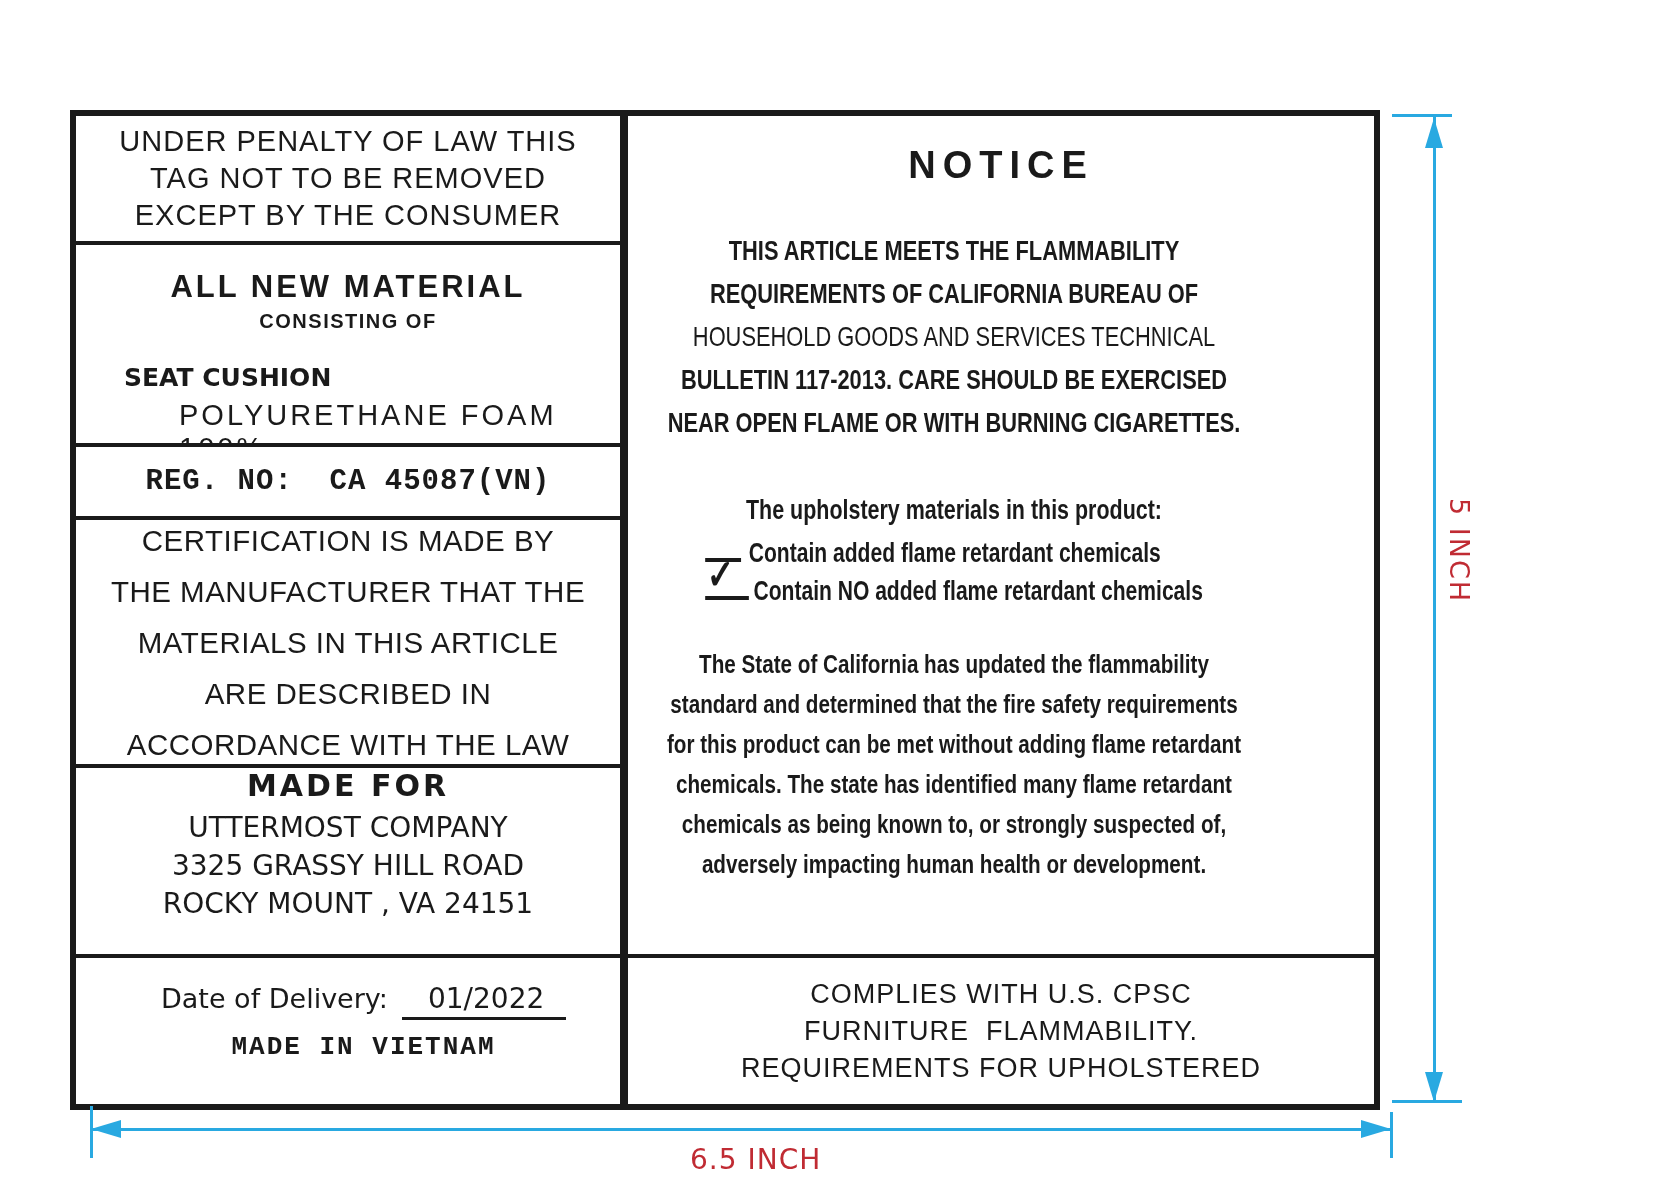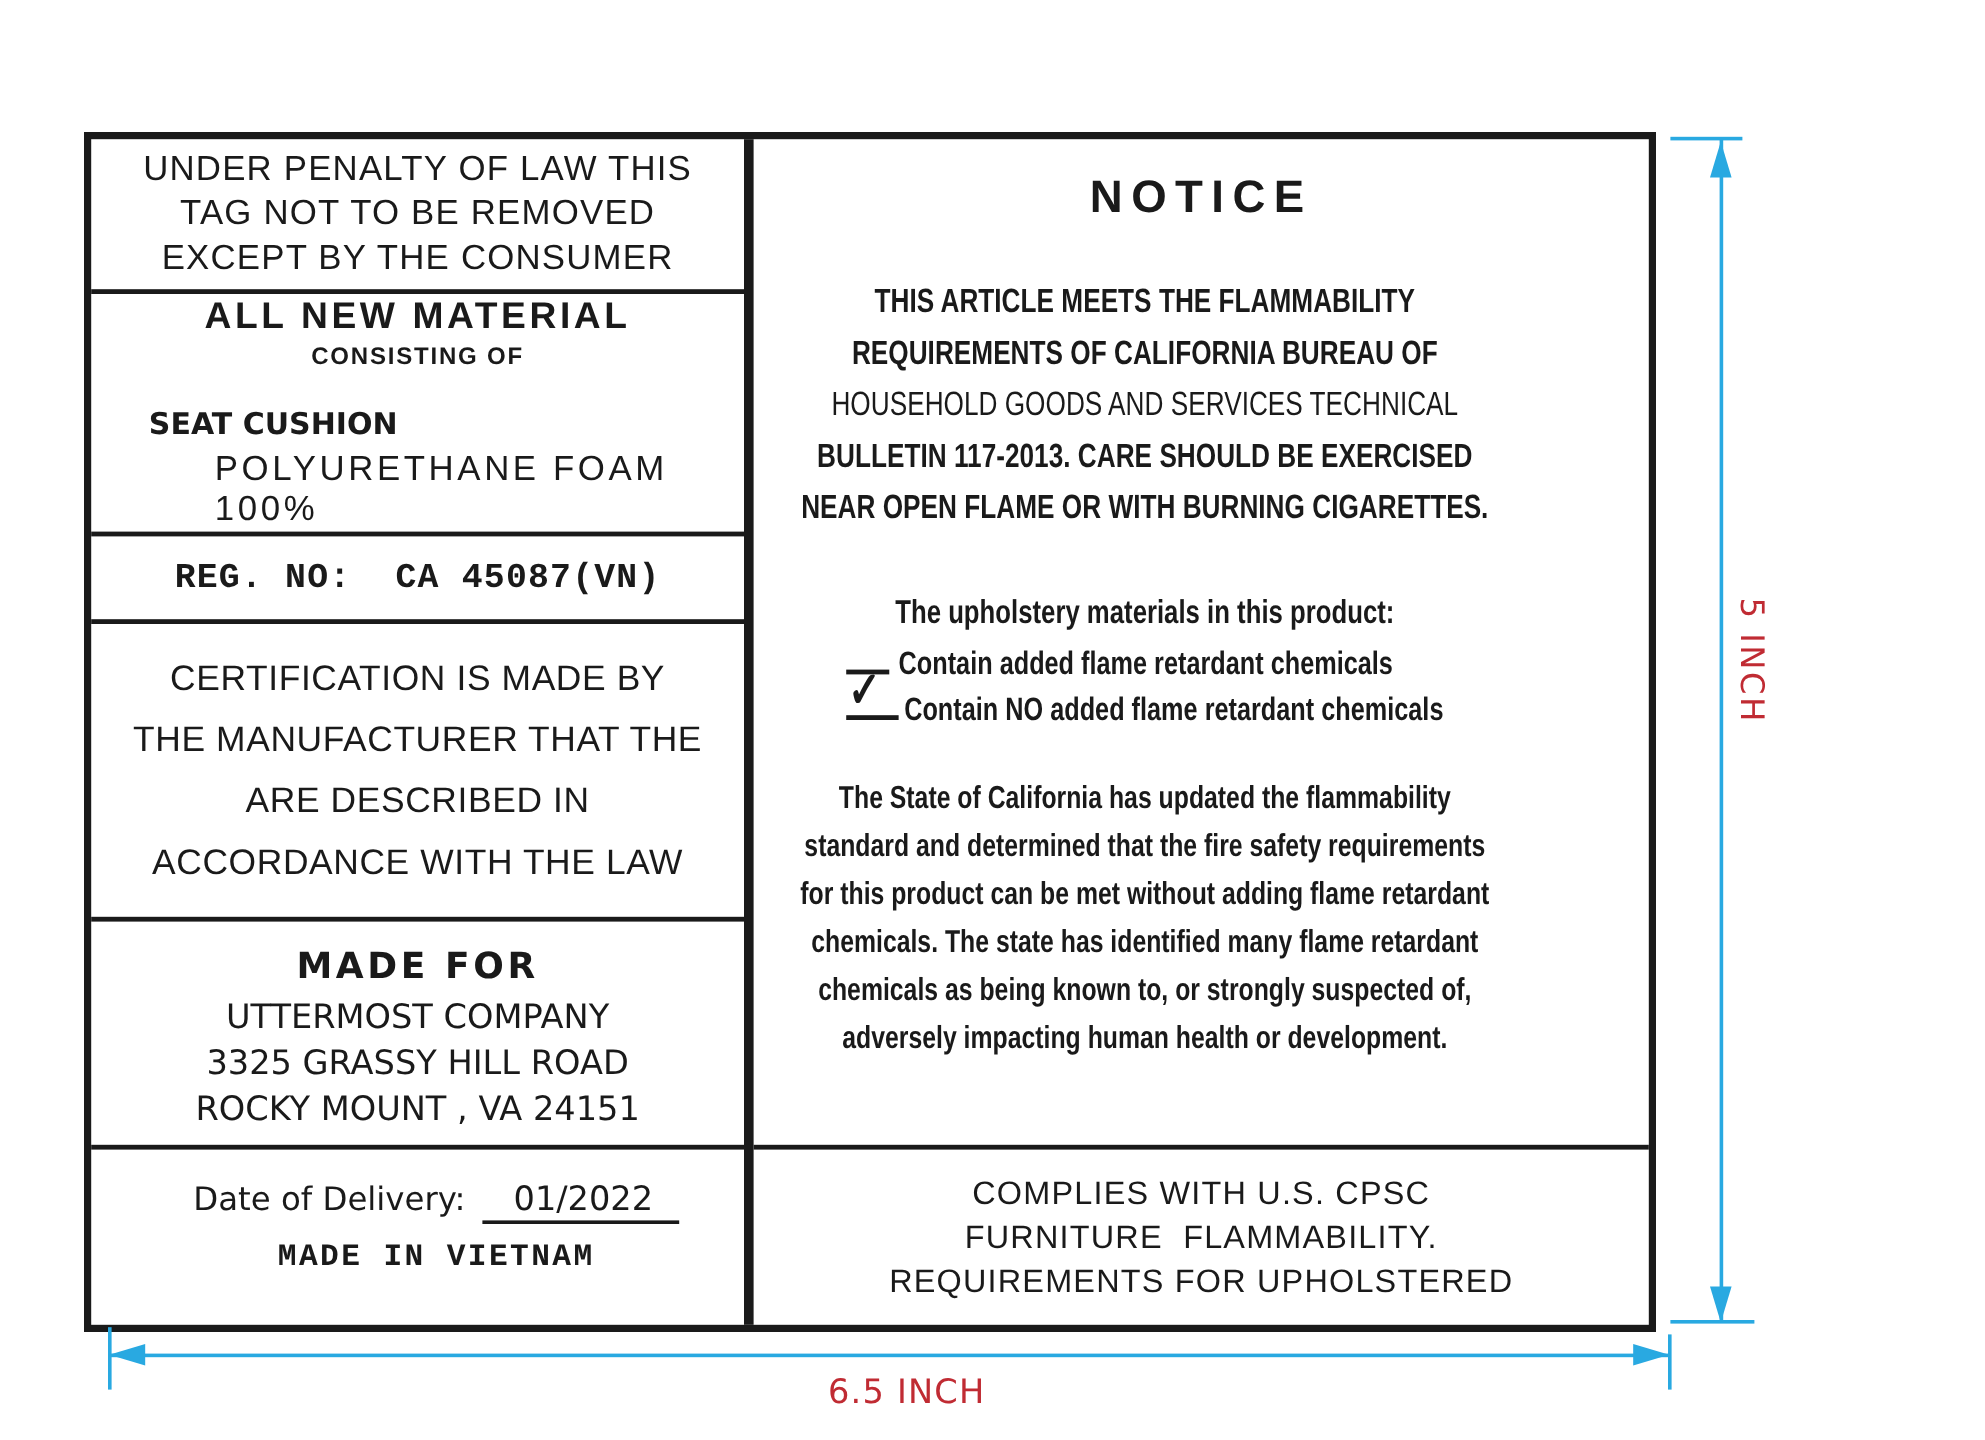--- a/index.html
+++ b/index.html
@@ -24,30 +24,30 @@
     display:flex;background:#fff;
   }
   .col-left{width:647px;border-right:8px solid var(--ink);display:flex;flex-direction:column;}
   .col-right{flex:1;display:flex;flex-direction:column;}
   .sec{border-bottom:4px solid var(--ink);overflow:hidden;}
   .sec:last-child{border-bottom:none;}
 
   
   .s1{height:129px;display:flex;flex-direction:column;justify-content:center;
       text-align:center;font-size:29px;line-height:37px;letter-spacing:1px;}
-  .s2{height:202px;padding-top:0;}
+  .s2{height:202px;padding-top:24px;}
   .mat-title{text-align:center;font-weight:bold;font-size:31px;letter-spacing:3px;}
   .mat-sub{text-align:center;font-weight:bold;font-size:20px;letter-spacing:1.5px;margin-top:5px;}
   .mat-comp{font-family:"DejaVu Sans",sans-serif;font-weight:bold;font-size:25px;padding-left:48px;margin-top:30px;}
   .mat-fill{font-size:29px;letter-spacing:3px;padding-left:103px;margin-top:7px;}
   .s3{height:73px;display:flex;align-items:center;justify-content:center;
       font-family:Liberation Mono, monospace;font-weight:bold;font-size:29px;letter-spacing:1px;white-space:pre;}
   .s4{height:248px;display:flex;flex-direction:column;justify-content:center;
       text-align:center;font-size:29.5px;line-height:39px;letter-spacing:0.5px;gap:12px;}
-  .s5{height:190px;padding-top:20px;text-align:center;}
+  .s5{height:190px;text-align:center;}
   .made-for{font-family:"DejaVu Sans",sans-serif;font-weight:bold;font-size:30px;letter-spacing:3px;}
   .addr{font-family:"DejaVu Sans",sans-serif;font-size:28px;line-height:38px;}
   .addr-block{margin-top:6px;}
   .s6{flex:1;padding-top:24px;}
   .date-row{padding-left:85px;display:flex;align-items:baseline;font-family:"DejaVu Sans",sans-serif;font-size:27px;}
   .date-value{font-size:28px;border-bottom:3px solid var(--ink);padding:0 22px 2px 26px;margin-left:14px;}
   .origin{text-align:center;font-family:Liberation Mono, monospace;font-weight:bold;font-size:26px;letter-spacing:2px;margin-top:12px;padding-left:31px;}
 
   
   .r1{flex:none;height:842px;padding-top:28px;}
@@ -112,20 +112,21 @@
       <div class="mat-fill">POLYURETHANE FOAM 100%</div>
     </div>
 
     <div class="sec s3">
       <span>REG. NO:  CA 45087(VN)</span>
     </div>
 
     <div class="sec s4">
       <div>CERTIFICATION IS MADE BY</div>
       <div>THE MANUFACTURER THAT THE</div>
+      <div>MATERIALS IN THIS ARTICLE</div>
       <div>ARE DESCRIBED IN</div>
       <div>ACCORDANCE WITH THE LAW</div>
     </div>
 
     <div class="sec s5">
       <div class="made-for">MADE FOR</div>
       <div class="addr-block">
         <div class="addr">UTTERMOST COMPANY</div>
         <div class="addr">3325 GRASSY HILL ROAD</div>
         <div class="addr">ROCKY MOUNT , VA 24151</div>

